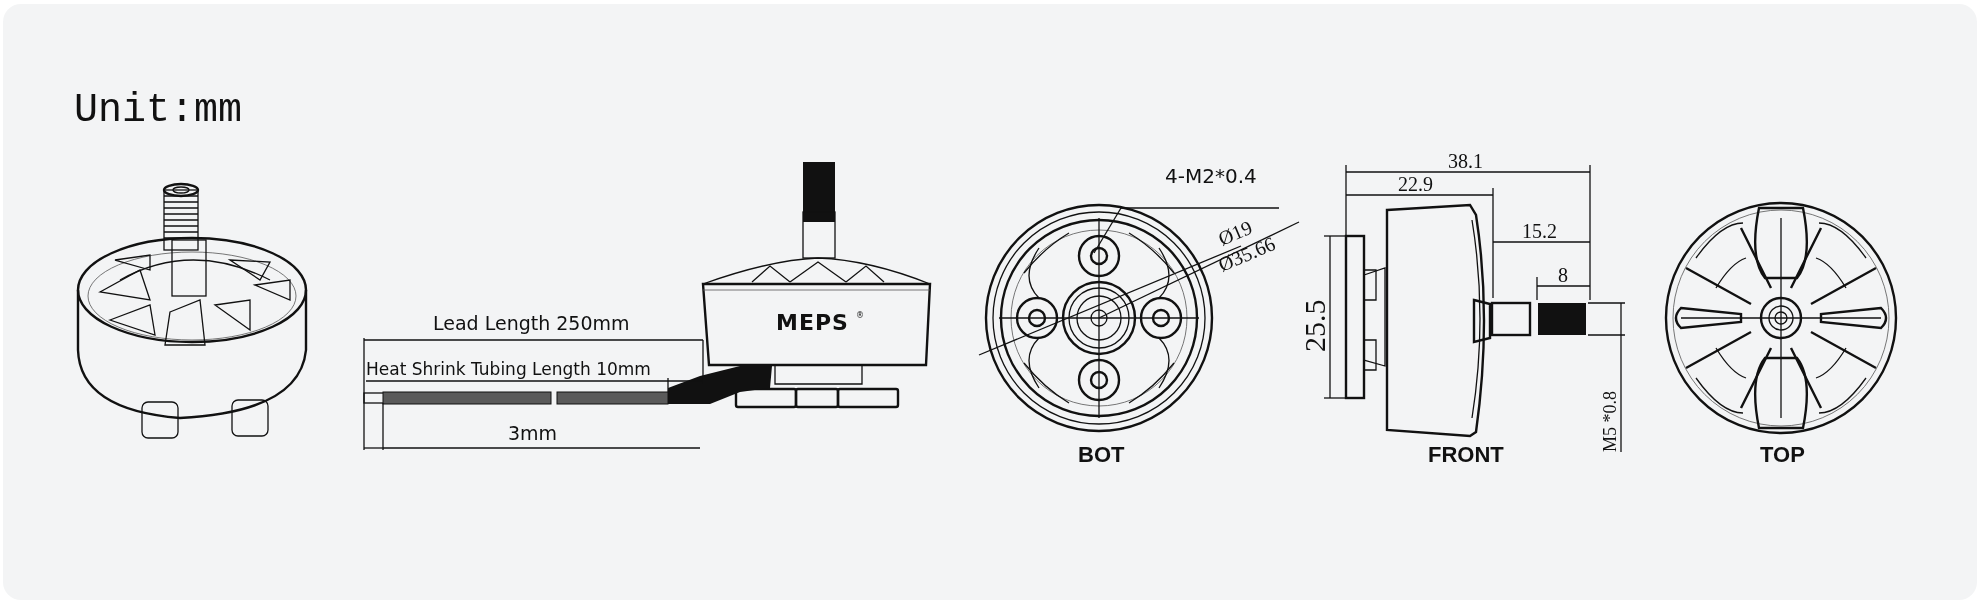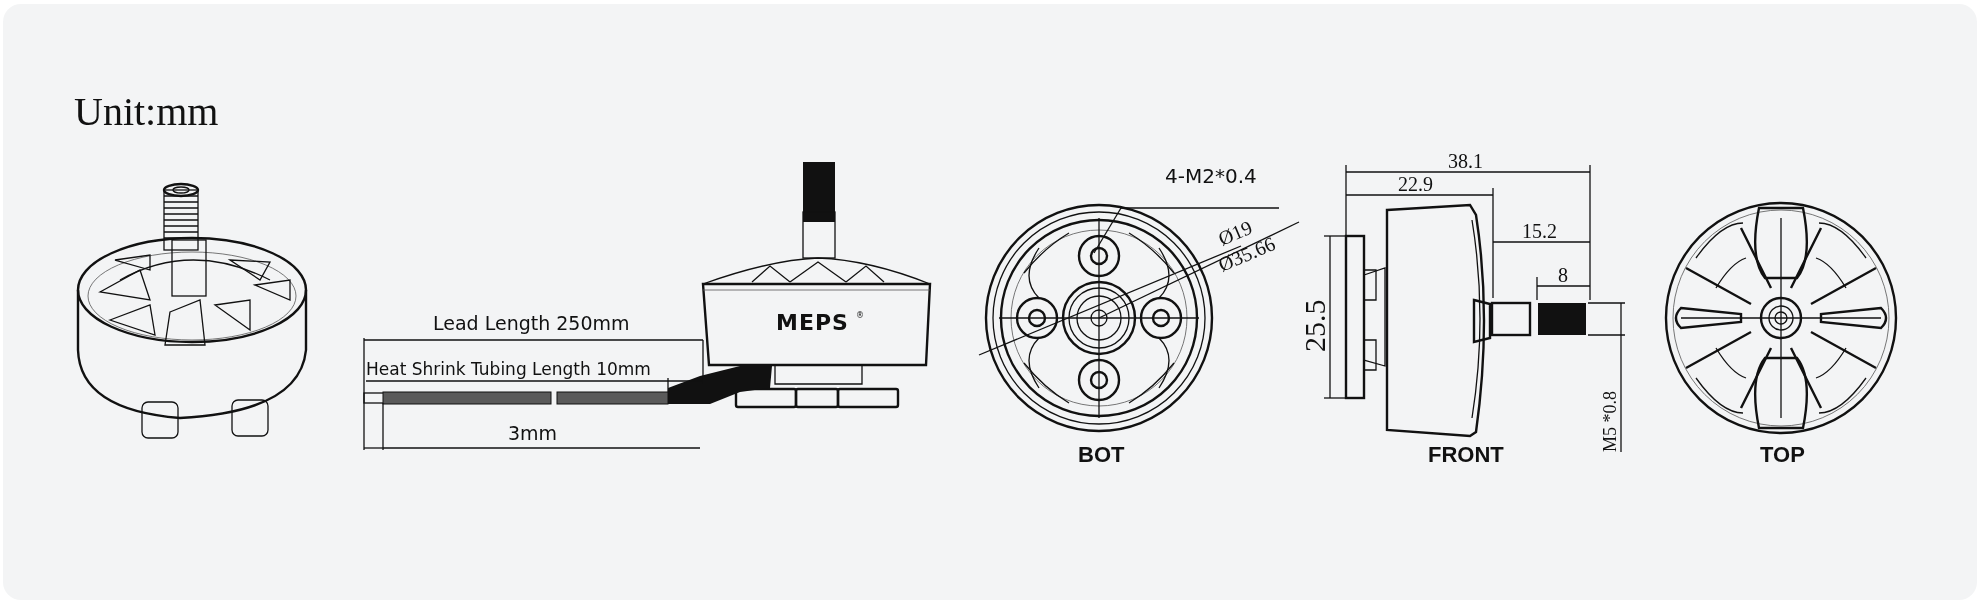--- a/index.html
+++ b/index.html
@@ -1,18 +1,18 @@
 <!DOCTYPE html>
 <html><head>
 <meta charset="utf-8">
 <style>
   html,body{margin:0;padding:0;background:#ffffff;}
   body{width:1980px;height:604px;position:relative;overflow:hidden;font-family:"Liberation Sans",sans-serif;}
   .card{position:absolute;left:3px;top:4px;width:1974px;height:596px;background:#f3f4f5;border-radius:18px;}
-  .unit{position:absolute;left:74px;top:88px;font-size:40px;color:#111;font-family:Liberation Serif, serif;letter-spacing:0px;text-align:center;}
+  .unit{position:absolute;left:74px;top:88px;font-size:40px;color:#111;font-family:Liberation Mono, monospace;letter-spacing:0px;text-align:center;}
   svg{position:absolute;left:0;top:0;}
   .lbl{font-family:"Liberation Sans",sans-serif;font-weight:bold;font-size:22px;fill:#111;}
   .dim{font-family:"DejaVu Sans",sans-serif;font-size:19px;fill:#111;}
   .ser{font-family:"Liberation Serif",serif;font-size:20px;fill:#111;}
   .ln{stroke:#111;fill:none;stroke-width:1.3;}
   .thk{stroke:#111;fill:none;stroke-width:2.4;}
   .thin{stroke:#555;fill:none;stroke-width:0.8;}
 </style>
 </head>
 <body>

